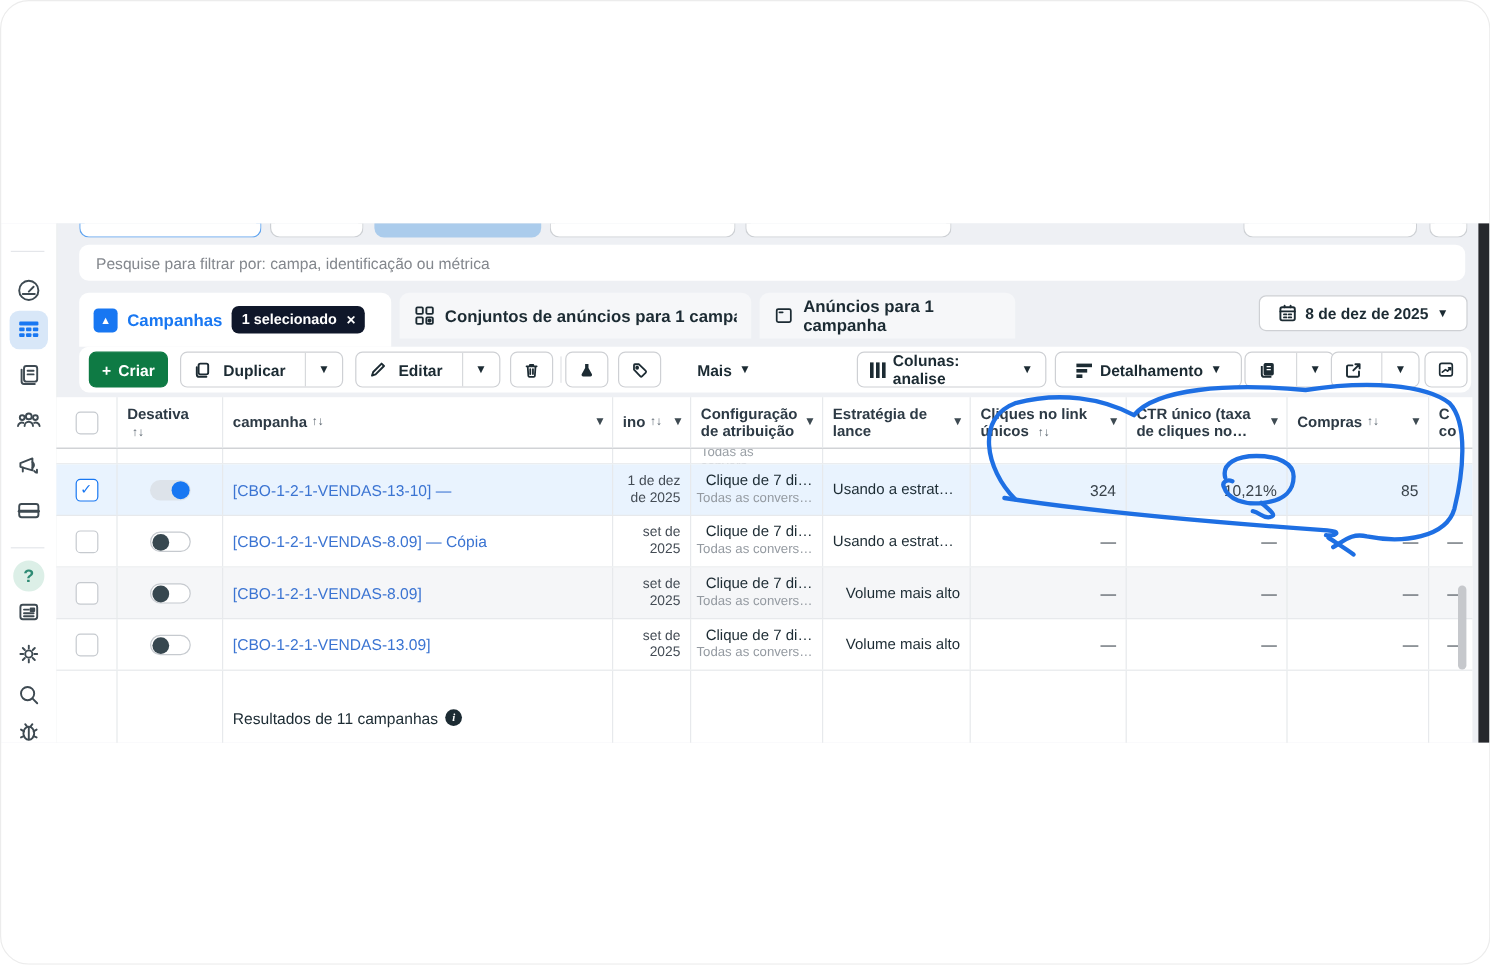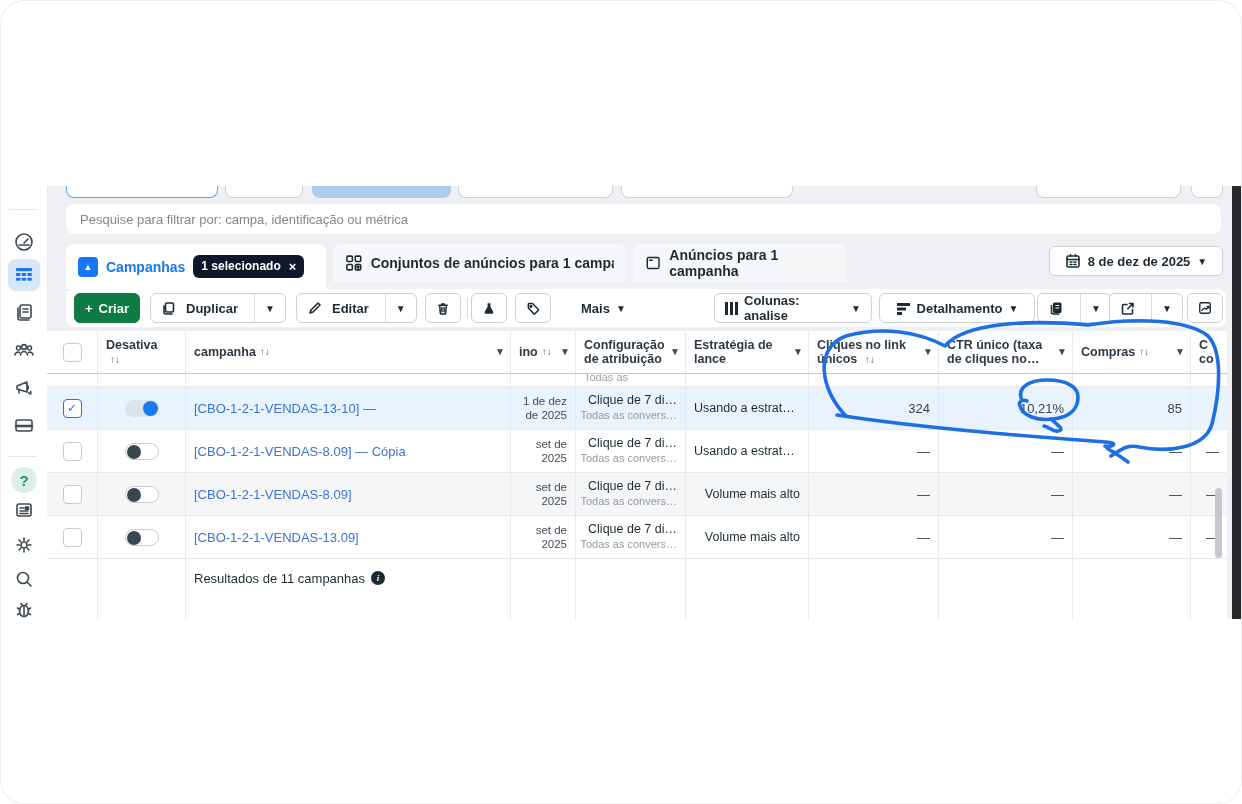--- a/index.html
+++ b/index.html
@@ -53,21 +53,21 @@
   .drow.alt{background:#f5f6f8;}
   .c-num{justify-content:flex-end;font-size:13px;color:#3a434b;}
   .c-name{font-size:13px;color:#3b74d2;white-space:nowrap;}
   .c-date{justify-content:flex-end;text-align:right;font-size:11.5px;color:#444c55;line-height:1.25;}
   .c-attr{flex-direction:column;align-items:flex-end;justify-content:center;line-height:1.25;}
   .c-attr .a1{font-size:12.5px;color:#1c2b33;white-space:nowrap;}
   .c-attr .a2{font-size:11px;color:#949aa1;white-space:nowrap;}
   .c-lance{font-size:12.5px;color:#1c2b33;white-space:nowrap;}
   .c-lance.ar{justify-content:flex-end;}
   .tfoot{height:66px;}
-  .tfoot .cell{align-items:flex-start;padding-top:12px;font-size:13px;color:#1c2b33;}
+  .tfoot .cell{align-items:center;padding-top:12px;font-size:13px;color:#1c2b33;}
   .info-dot{display:inline-flex;width:14px;height:14px;border-radius:50%;background:#1c2b33;color:#fff;font-size:9px;font-weight:bold;align-items:center;justify-content:center;margin-left:6px;font-style:italic;font-family:"Liberation Serif",serif;}
   
   .cbx{width:17px;height:17px;border:1px solid #c6cacf;border-radius:4px;background:#fff;display:flex;align-items:center;justify-content:center;font-size:12px;color:transparent;margin:0 auto;}
   .cbx.checked{border-color:#1877f2;color:#1877f2;font-weight:bold;}
   .toggle{width:34px;height:17px;border-radius:9px;position:relative;margin:0 auto;box-sizing:border-box;}
   .toggle.on{background:#dde3ea;}
   .toggle.on .knob{position:absolute;right:1px;top:1px;width:15px;height:15px;border-radius:50%;background:#1877f2;}
   .toggle.off{background:#fff;border:1px solid #c6cacf;}
   .toggle.off .knob{position:absolute;left:1px;top:1px;width:14px;height:14px;border-radius:50%;background:#37474f;}
   .scroll-thumb{position:absolute;left:1168px;top:157px;width:7px;height:70px;border-radius:4px;background:#c6c8cc;}

